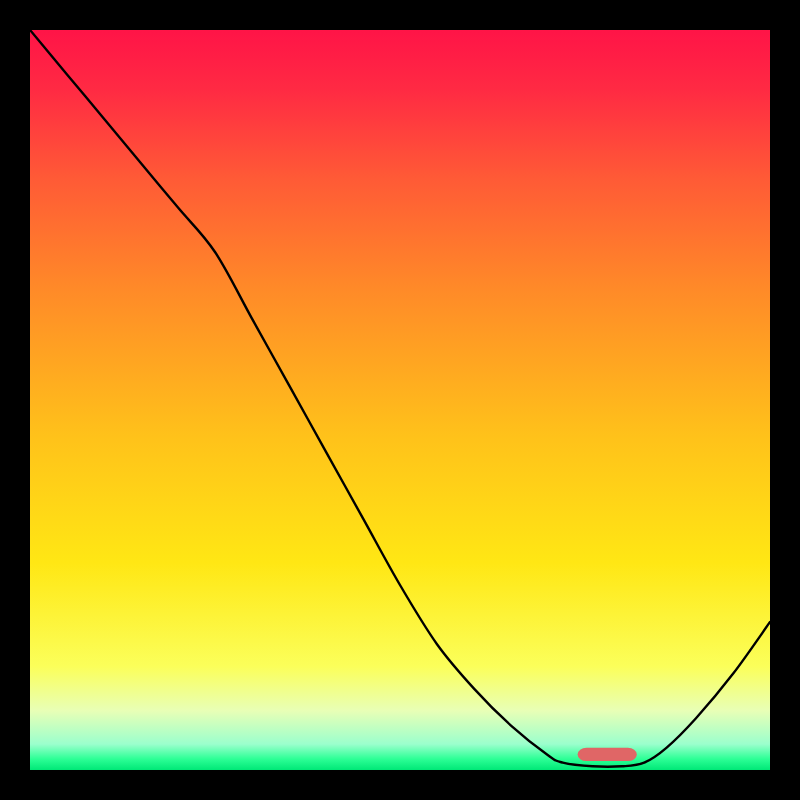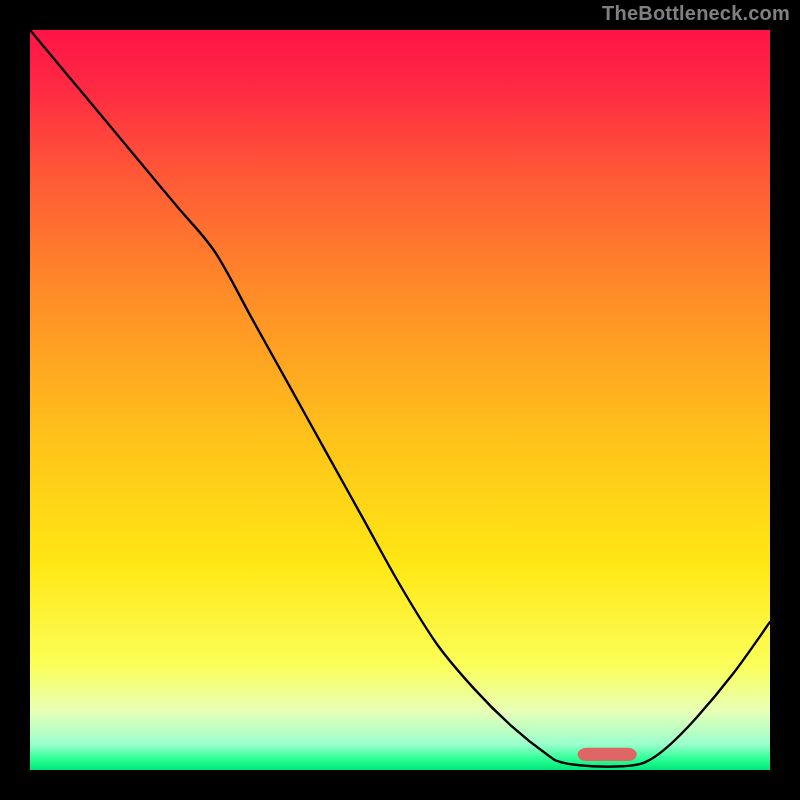--- a/index.html
+++ b/index.html
@@ -34,21 +34,20 @@
     height: 740px;
   }
   svg.chart {
     display: block;
   }
 </style>
 </head>
 <body>
 
 <div class="stage">
-  <div class="watermark">TheBottleneck.com</div>
 
   <div class="plot-area">
     <svg class="chart" width="740" height="740" viewBox="0 0 740 740">
       <defs>
         <linearGradient id="bg-grad" x1="0" y1="0" x2="0" y2="1">
 
         <stop offset="0.00%" stop-color="#ff1447"></stop>
             <stop offset="8.00%" stop-color="#ff2a43"></stop>
             <stop offset="20.00%" stop-color="#ff5a36"></stop>
             <stop offset="35.00%" stop-color="#ff8a28"></stop>

